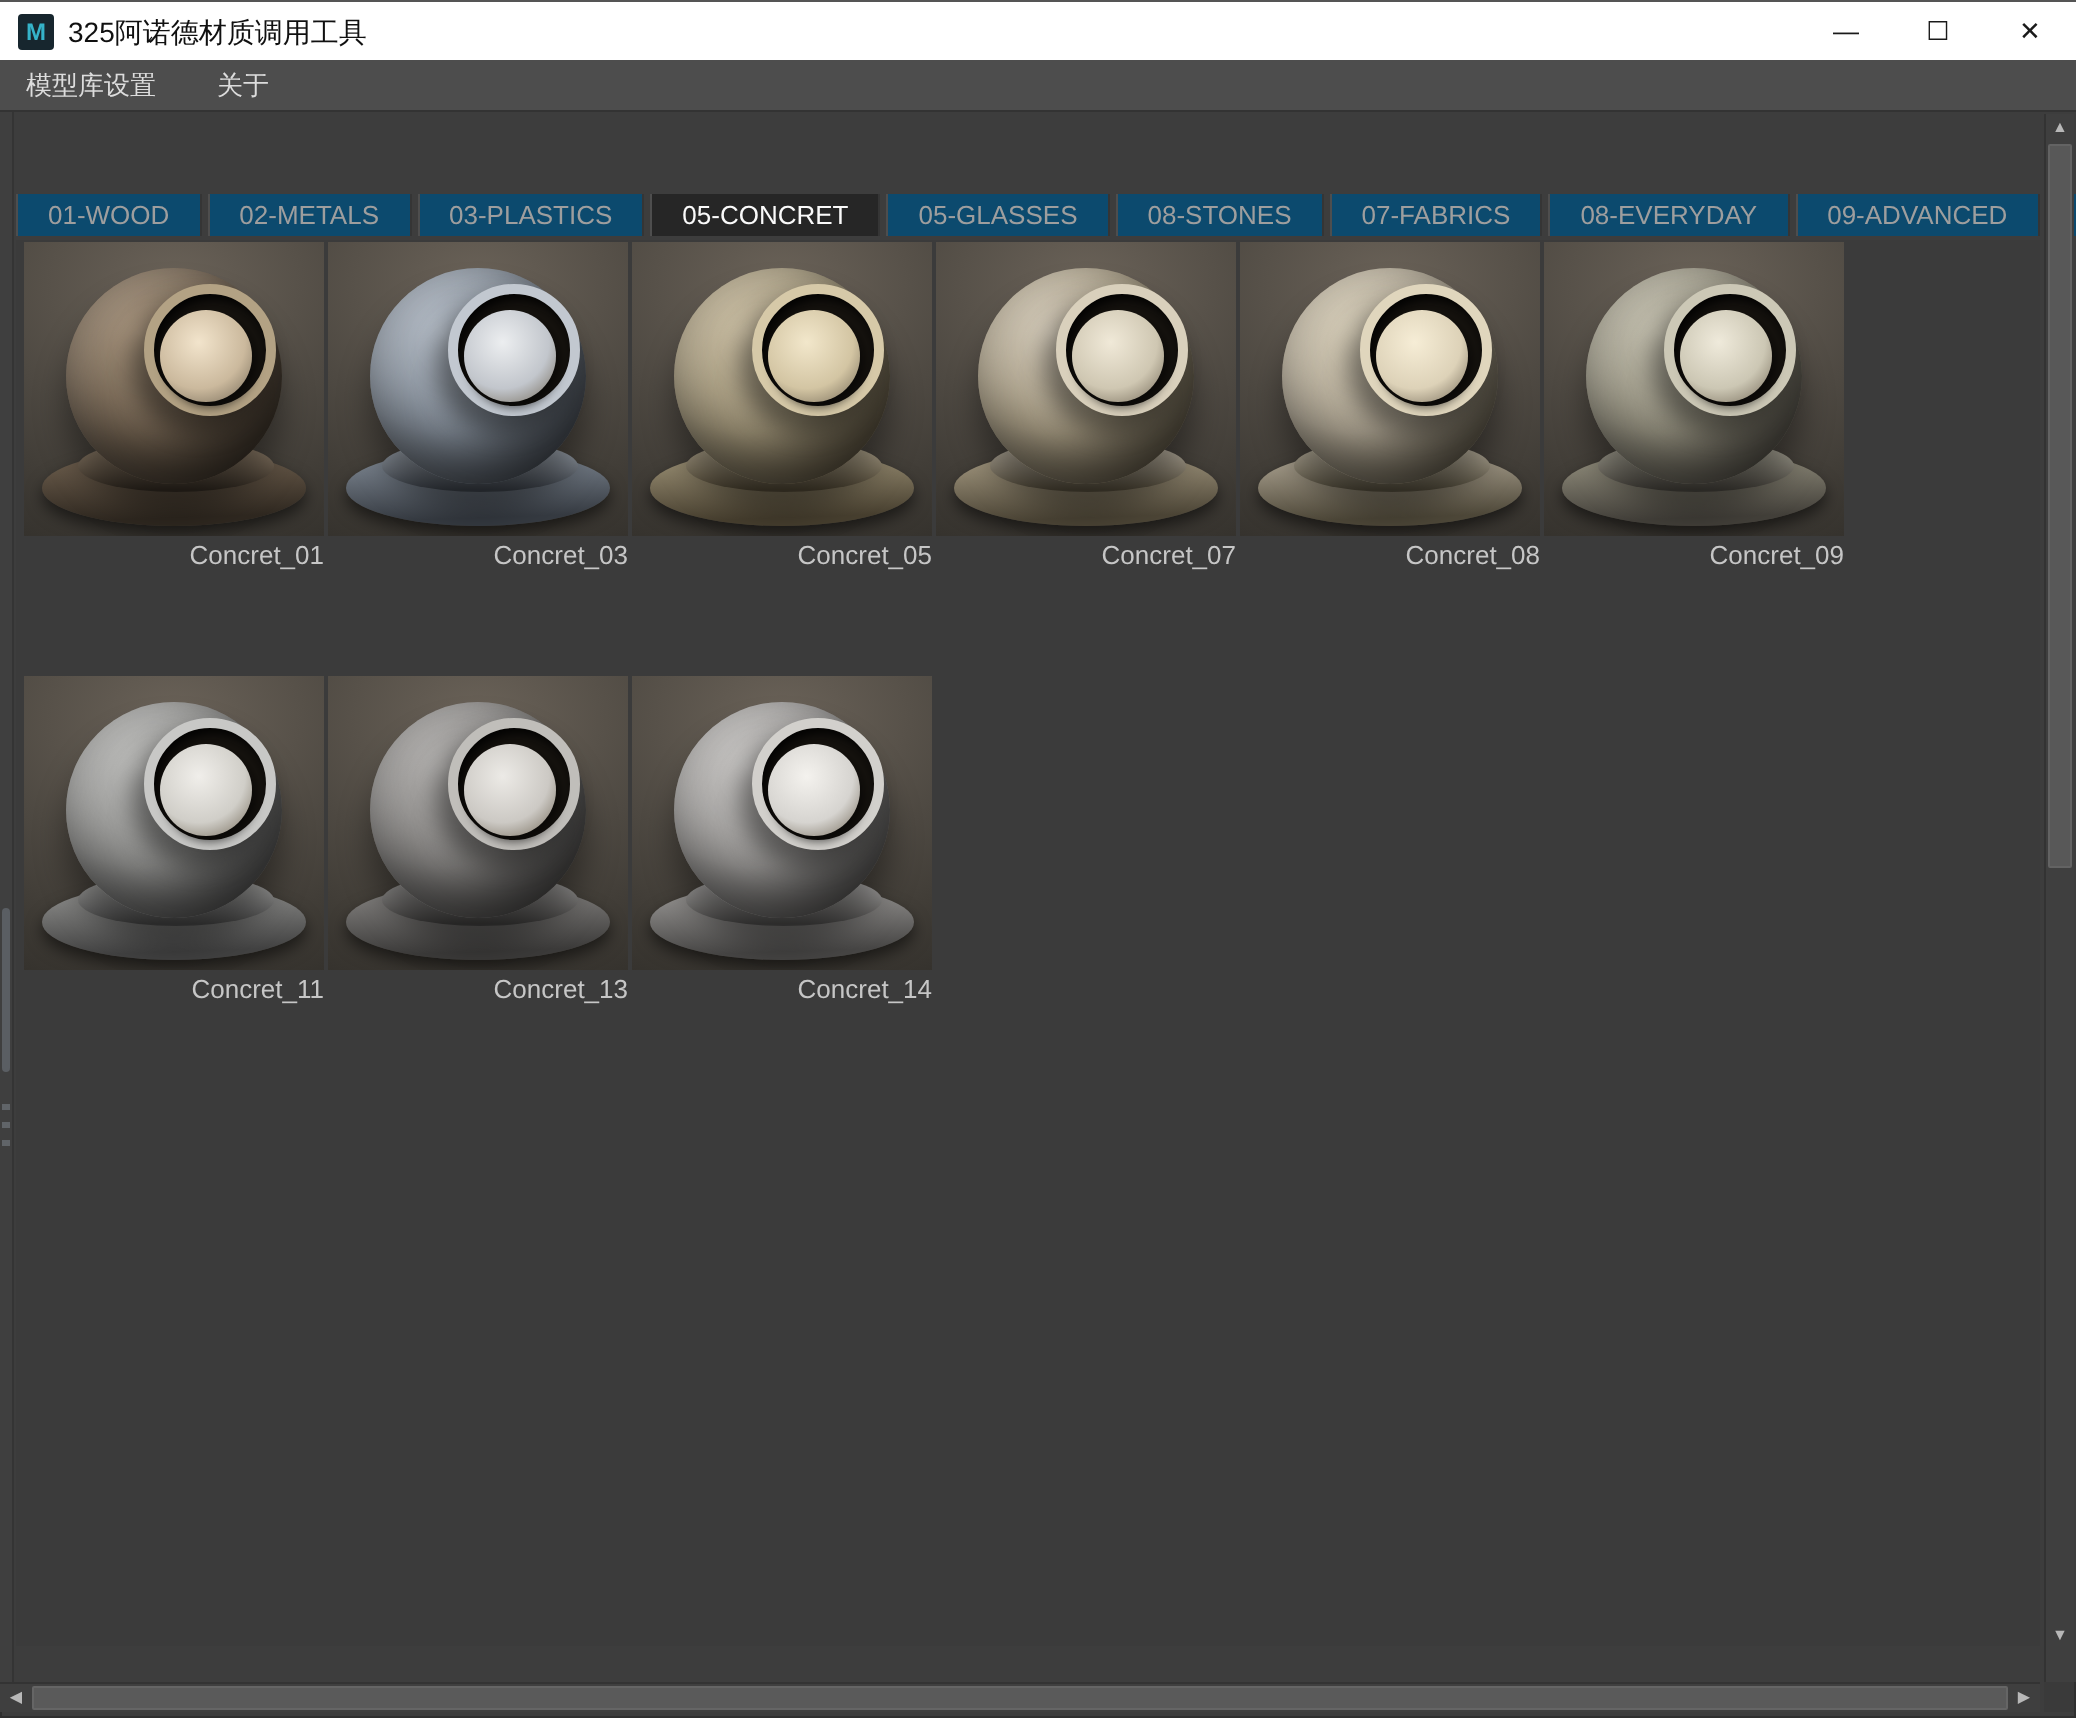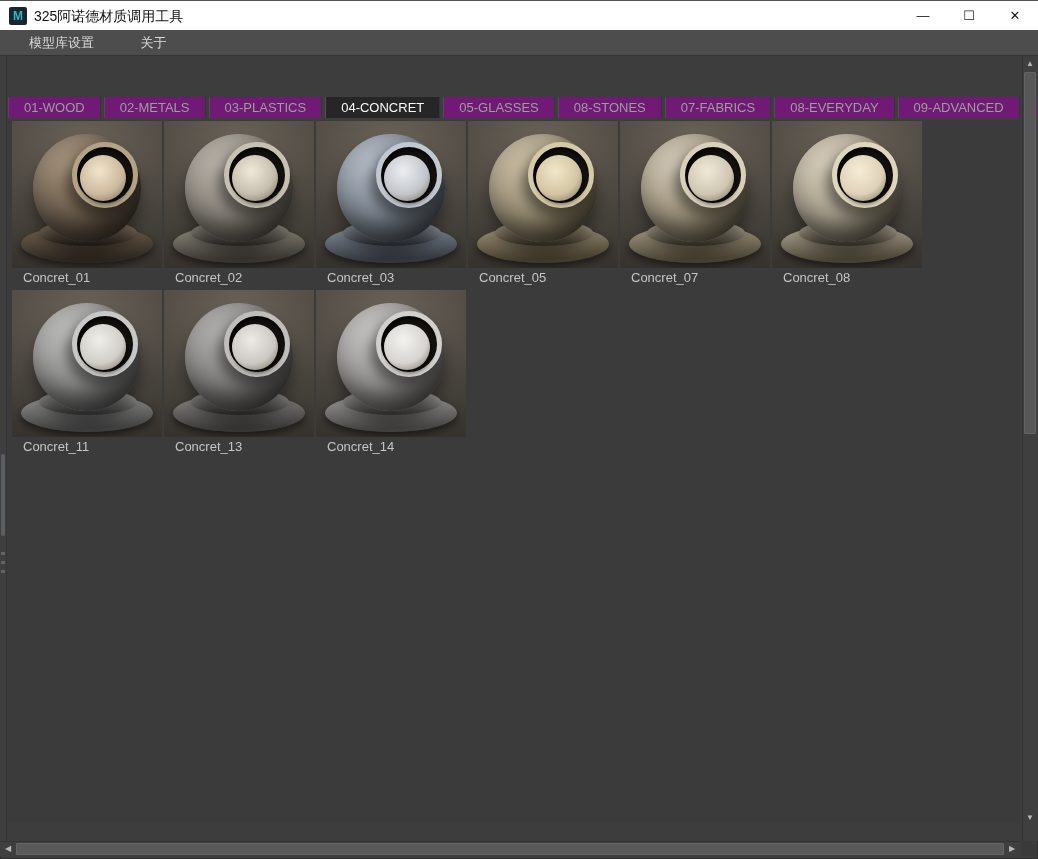--- a/index.html
+++ b/index.html
@@ -13,40 +13,40 @@
     border-top:1px solid #555;box-sizing:border-box;}
   .app-icon{position:absolute;left:9px;top:6px;width:18px;height:18px;background:#17262e;
     color:#35b3c9;font-size:12px;font-weight:bold;text-align:center;line-height:18px;border-radius:2px;}
   .app-title{position:absolute;left:34px;top:0;height:30px;line-height:30px;font-size:14px;color:#101010;}
   .winbtn{position:absolute;top:0;width:46px;height:30px;text-align:center;line-height:30px;
     font-size:13px;color:#1a1a1a;cursor:default;}
   .winbtn.min{right:92px;} .winbtn.max{right:46px;} .winbtn.close{right:0;}
   
   .menubar{position:absolute;left:0;top:30px;width:1038px;height:26px;background:#4d4d4d;
     border-bottom:1px solid #333;box-sizing:border-box;}
-  .menu-item{display:inline-block;height:26px;line-height:25px;padding:0 13px;font-size:13px;color:#dcdcdc;margin-left:16px;}
+  .menu-item{display:inline-block;height:26px;line-height:25px;padding:0 13px;font-size:13px;color:#dcdcdc;}
   
   .main{position:absolute;left:0;top:56px;width:1038px;height:785px;background:#3d3d3d;}
   .splitter{position:absolute;left:0;top:0;width:7px;height:785px;background:#3f3f3f;border-right:1px solid #343434;box-sizing:border-box;}
   .splitter .handle{position:absolute;left:1px;top:398px;width:4px;height:82px;background:#5a5e63;border-radius:2px;}
   .splitter .grip{position:absolute;left:1px;top:496px;width:4px;height:26px;
     background:repeating-linear-gradient(180deg,#606468 0 3px,#3f3f3f 3px 9px);}
   .frame-header{position:absolute;left:8px;top:14px;width:1012px;height:25px;background:#020202;
     border-radius:2px;color:#f2f2f2;font-size:13px;font-weight:bold;line-height:25px;
     padding-left:30px;box-sizing:border-box;}
   .tabbar{position:absolute;left:8px;top:41px;width:1012px;height:21px;background:#3d3d3d;
     display:flex;align-items:stretch;}
   .tab{height:21px;line-height:21px;padding:0 15px;margin-right:3px;font-size:13px;color:#9e9e9e;
-    background:#701a75;border-left:1px solid #4e4e4e;border-right:1px solid #353535;white-space:nowrap;}
+    background:#0c4a6e;border-left:1px solid #4e4e4e;border-right:1px solid #353535;white-space:nowrap;}
   .tab.active{background:#262626;color:#fafafa;}
   
   .grid{position:absolute;left:8px;top:64px;width:1012px;height:703px;background:#3b3b3b;
     display:grid;grid-template-columns:repeat(6,150px);column-gap:2px;row-gap:1px;
     align-content:start;padding:1px 0 0 4px;box-sizing:border-box;overflow:hidden;}
-  .cell{width:150px;height:168px;}
+  .cell{width:150px;height:216px;text-align:right;}
   .thumb{position:relative;width:150px;height:147px;overflow:hidden;}
   .thumb .base1{position:absolute;left:9px;bottom:5px;width:132px;height:38px;border-radius:50%;
     box-shadow:0 4px 8px rgba(0,0,0,.55);}
   .thumb .base2{position:absolute;left:27px;bottom:22px;width:98px;height:26px;border-radius:50%;}
   .thumb .ball{position:absolute;left:21px;top:13px;width:108px;height:108px;border-radius:50%;
     box-shadow:0 14px 16px rgba(0,0,0,.4), inset -10px -16px 26px rgba(0,0,0,.5), inset 8px 10px 18px rgba(255,255,255,.10);}
   .thumb .cut{position:absolute;left:60px;top:21px;width:66px;height:66px;border-radius:50%;
     background:#16130f;box-sizing:border-box;border:5px solid #ccc;
     box-shadow:inset 2px 3px 6px rgba(0,0,0,.9), -6px 8px 12px rgba(0,0,0,.45);}
   .thumb .inner{position:absolute;left:3px;top:8px;width:46px;height:46px;border-radius:50%;
@@ -87,21 +87,21 @@
 
 <div class="main">
   <div class="splitter">
     <div class="handle"></div>
     <div class="grip"></div>
   </div>
   <div class="tabbar">
       <div class="tab">01-WOOD</div>
       <div class="tab">02-METALS</div>
       <div class="tab">03-PLASTICS</div>
-      <div class="tab active">04-CONCRET</div>
+      <div class="tab active">05-CONCRET</div>
       <div class="tab">05-GLASSES</div>
       <div class="tab">08-STONES</div>
       <div class="tab">07-FABRICS</div>
       <div class="tab">08-EVERYDAY</div>
       <div class="tab">09-ADVANCED</div>
       <div class="tab">10-TECH</div>
     </div>
   <div class="grid">
       <div class="cell">
         <div class="thumb" style="background: radial-gradient(150% 115% at 50% 14%, rgb(106, 98, 88) 0%, rgb(78, 73, 66) 42%, rgb(42, 40, 36) 100%);">
@@ -109,31 +109,20 @@
           <div class="base2" style="background: linear-gradient(rgb(164, 145, 122) 0%, rgb(47, 40, 32) 95%);"></div>
           <div class="ball" style="background: radial-gradient(circle at 34% 30%, rgb(164, 145, 122) 0%, rgb(110, 95, 78) 48%, rgb(47, 40, 32) 90%);"></div>
           <div class="cut" style="border-color: rgb(179, 162, 132);">
             <div class="inner" style="background: radial-gradient(circle at 42% 35%, rgb(242, 228, 204) 0%, rgb(203, 185, 157) 58%, rgb(110, 100, 83) 100%);"></div>
           </div>
         </div>
         <div class="mat-label">Concret_01</div>
       </div>
       <div class="cell">
         <div class="thumb" style="background: radial-gradient(150% 115% at 50% 14%, rgb(106, 98, 88) 0%, rgb(78, 73, 66) 42%, rgb(42, 40, 36) 100%);">
-          <div class="base1" style="background: linear-gradient(178deg, rgb(139, 133, 123) 10%, rgb(60, 57, 51) 85%);"></div>
-          <div class="base2" style="background: linear-gradient(rgb(184, 178, 168) 0%, rgb(60, 57, 51) 95%);"></div>
-          <div class="ball" style="background: radial-gradient(circle at 34% 30%, rgb(184, 178, 168) 0%, rgb(139, 133, 123) 48%, rgb(60, 57, 51) 90%);"></div>
-          <div class="cut" style="border-color: rgb(200, 192, 176);">
-            <div class="inner" style="background: radial-gradient(circle at 42% 35%, rgb(240, 232, 216) 0%, rgb(197, 189, 174) 58%, rgb(110, 100, 83) 100%);"></div>
-          </div>
-        </div>
-        <div class="mat-label">Concret_02</div>
-      </div>
-      <div class="cell">
-        <div class="thumb" style="background: radial-gradient(150% 115% at 50% 14%, rgb(106, 98, 88) 0%, rgb(78, 73, 66) 42%, rgb(42, 40, 36) 100%);">
           <div class="base1" style="background: linear-gradient(178deg, rgb(126, 135, 146) 10%, rgb(54, 59, 66) 85%);"></div>
           <div class="base2" style="background: linear-gradient(rgb(180, 188, 198) 0%, rgb(54, 59, 66) 95%);"></div>
           <div class="ball" style="background: radial-gradient(circle at 34% 30%, rgb(180, 188, 198) 0%, rgb(126, 135, 146) 48%, rgb(54, 59, 66) 90%);"></div>
           <div class="cut" style="border-color: rgb(194, 200, 208);">
             <div class="inner" style="background: radial-gradient(circle at 42% 35%, rgb(236, 238, 240) 0%, rgb(194, 198, 204) 58%, rgb(110, 100, 83) 100%);"></div>
           </div>
         </div>
         <div class="mat-label">Concret_03</div>
       </div>
       <div class="cell">
@@ -164,20 +153,31 @@
           <div class="base2" style="background: linear-gradient(rgb(214, 205, 184) 0%, rgb(78, 72, 57) 95%);"></div>
           <div class="ball" style="background: radial-gradient(circle at 34% 30%, rgb(214, 205, 184) 0%, rgb(171, 162, 144) 48%, rgb(78, 72, 57) 90%);"></div>
           <div class="cut" style="border-color: rgb(224, 214, 189);">
             <div class="inner" style="background: radial-gradient(circle at 42% 35%, rgb(246, 237, 214) 0%, rgb(221, 210, 184) 58%, rgb(110, 100, 83) 100%);"></div>
           </div>
         </div>
         <div class="mat-label">Concret_08</div>
       </div>
       <div class="cell">
         <div class="thumb" style="background: radial-gradient(150% 115% at 50% 14%, rgb(106, 98, 88) 0%, rgb(78, 73, 66) 42%, rgb(42, 40, 36) 100%);">
+          <div class="base1" style="background: linear-gradient(178deg, rgb(146, 142, 125) 10%, rgb(67, 64, 58) 85%);"></div>
+          <div class="base2" style="background: linear-gradient(rgb(195, 191, 174) 0%, rgb(67, 64, 58) 95%);"></div>
+          <div class="ball" style="background: radial-gradient(circle at 34% 30%, rgb(195, 191, 174) 0%, rgb(146, 142, 125) 48%, rgb(67, 64, 58) 90%);"></div>
+          <div class="cut" style="border-color: rgb(204, 200, 182);">
+            <div class="inner" style="background: radial-gradient(circle at 42% 35%, rgb(239, 234, 219) 0%, rgb(204, 199, 180) 58%, rgb(110, 100, 83) 100%);"></div>
+          </div>
+        </div>
+        <div class="mat-label">Concret_09</div>
+      </div>
+      <div class="cell">
+        <div class="thumb" style="background: radial-gradient(150% 115% at 50% 14%, rgb(106, 98, 88) 0%, rgb(78, 73, 66) 42%, rgb(42, 40, 36) 100%);">
           <div class="base1" style="background: linear-gradient(178deg, rgb(142, 142, 140) 10%, rgb(66, 66, 66) 85%);"></div>
           <div class="base2" style="background: linear-gradient(rgb(188, 188, 186) 0%, rgb(66, 66, 66) 95%);"></div>
           <div class="ball" style="background: radial-gradient(circle at 34% 30%, rgb(188, 188, 186) 0%, rgb(142, 142, 140) 48%, rgb(66, 66, 66) 90%);"></div>
           <div class="cut" style="border-color: rgb(200, 200, 198);">
             <div class="inner" style="background: radial-gradient(circle at 42% 35%, rgb(240, 238, 234) 0%, rgb(208, 206, 200) 58%, rgb(110, 100, 83) 100%);"></div>
           </div>
         </div>
         <div class="mat-label">Concret_11</div>
       </div>
       <div class="cell">

